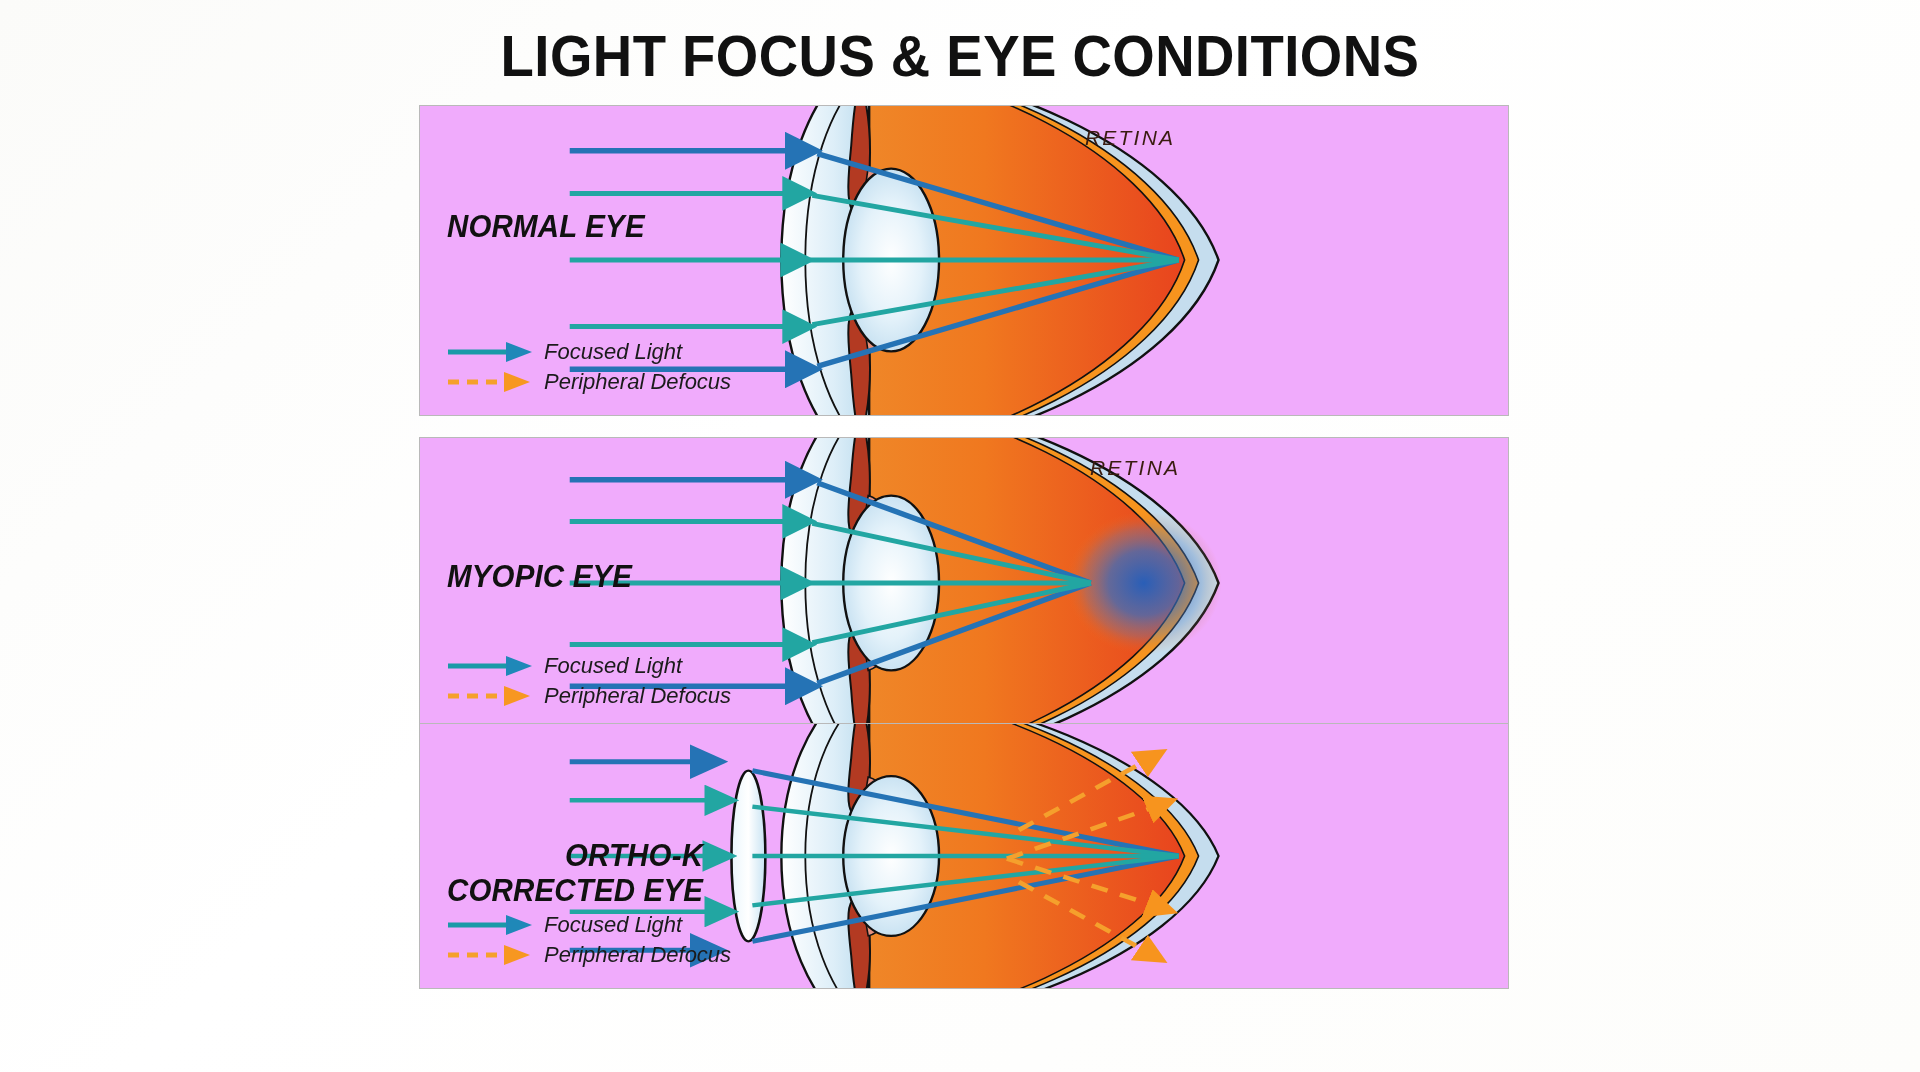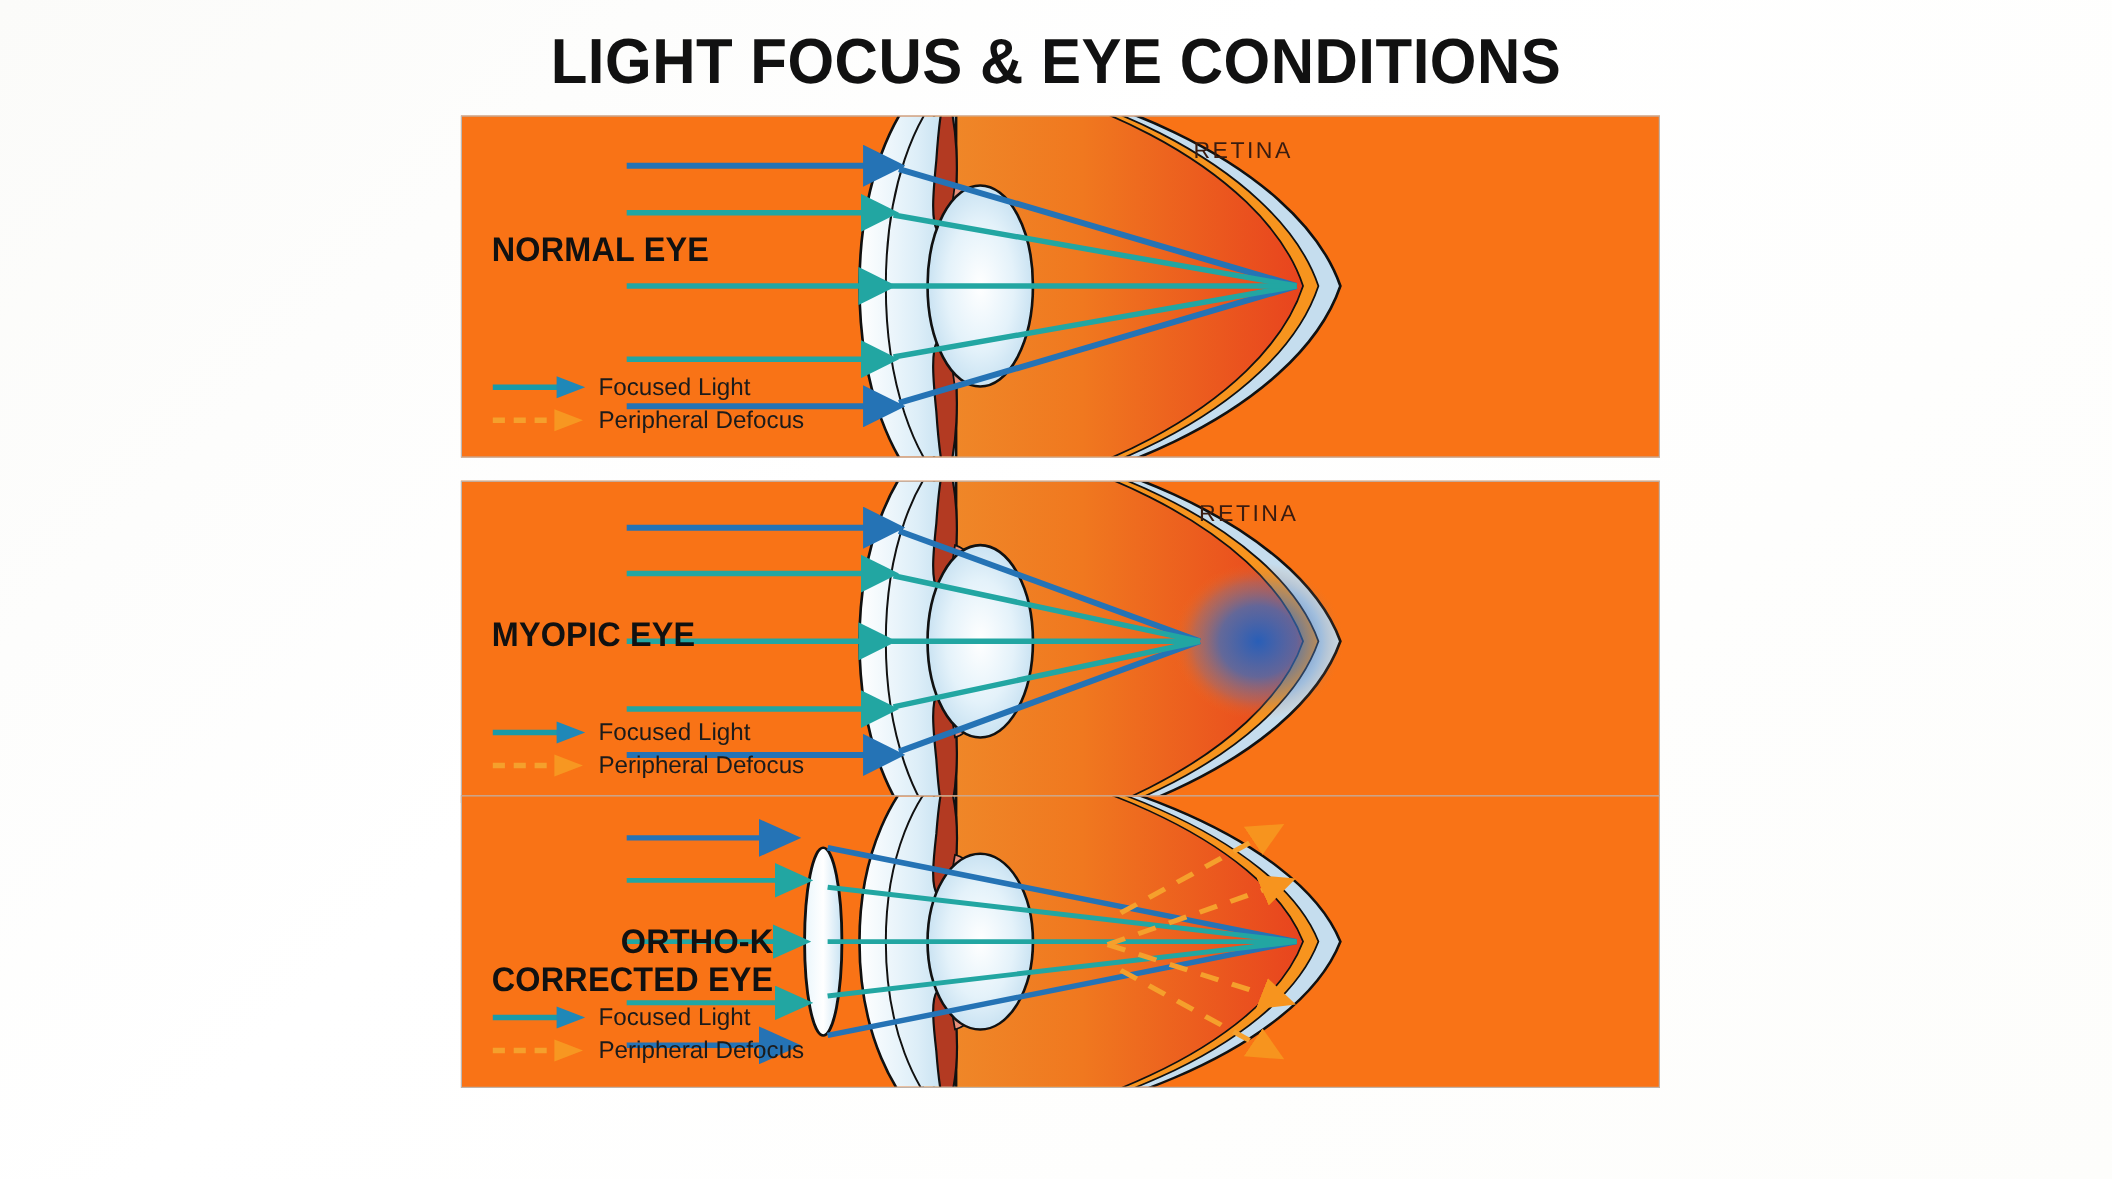--- a/index.html
+++ b/index.html
@@ -31,24 +31,25 @@
     transform: scaleX(0.94);
     transform-origin: center top;
     white-space: nowrap;
   }
 
   
   .panel {
     position: absolute;
     left: 419px;
     width: 1090px;
-    background: #f97316;
+    background: #f0abfc;
     border: 1.6px solid #b9b9b9;
     box-sizing: border-box;
     overflow: hidden;
+    font-style: italic;
   }
   #panel-normal  { top: 105px;  height: 311px; }
   #panel-myopic  { top: 437px;  height: 293px; }
   #panel-orthok  { top: 723px;  height: 266px; text-align: right; }
 
   .panel-svg {
     position: absolute;
     left: 0;
     top: 0;
     width: 100%;

